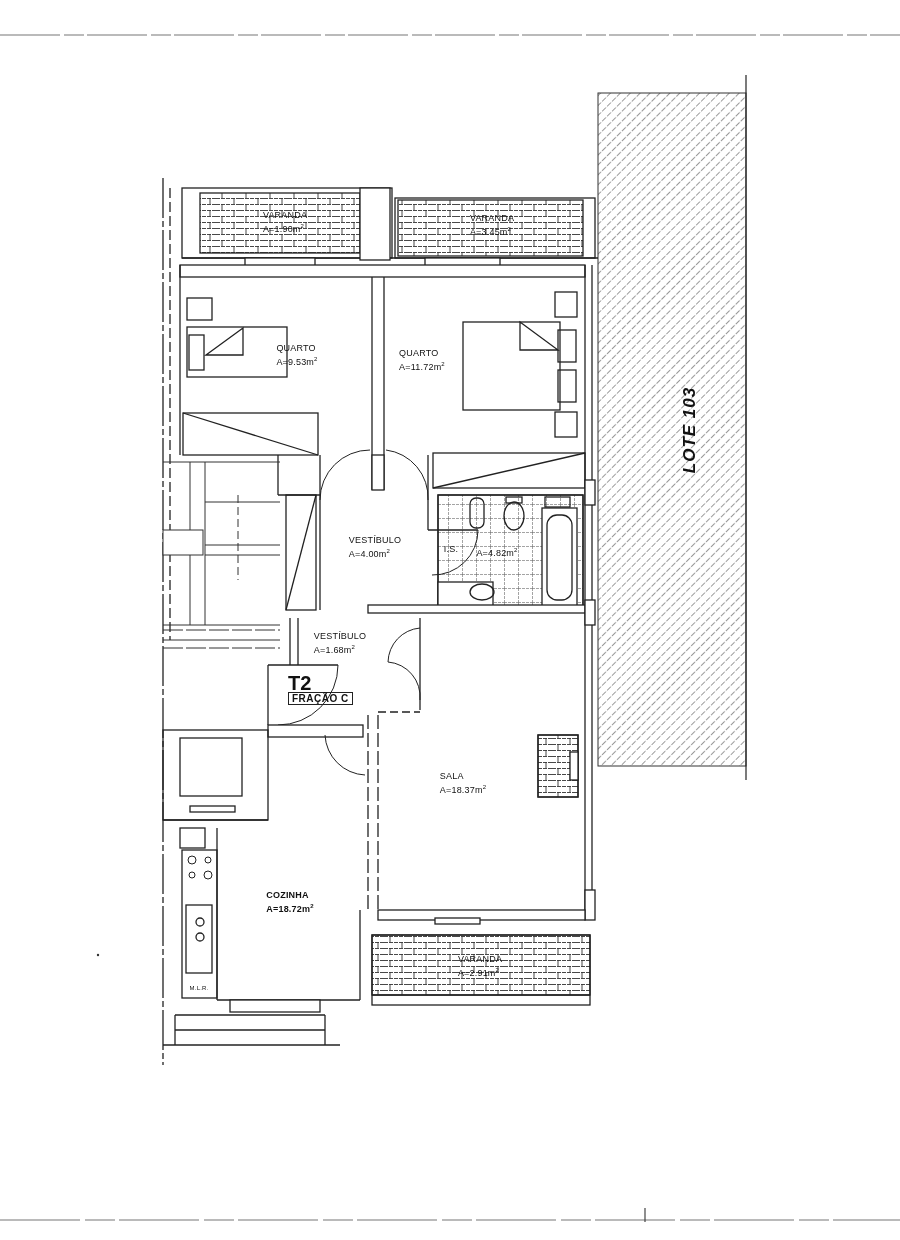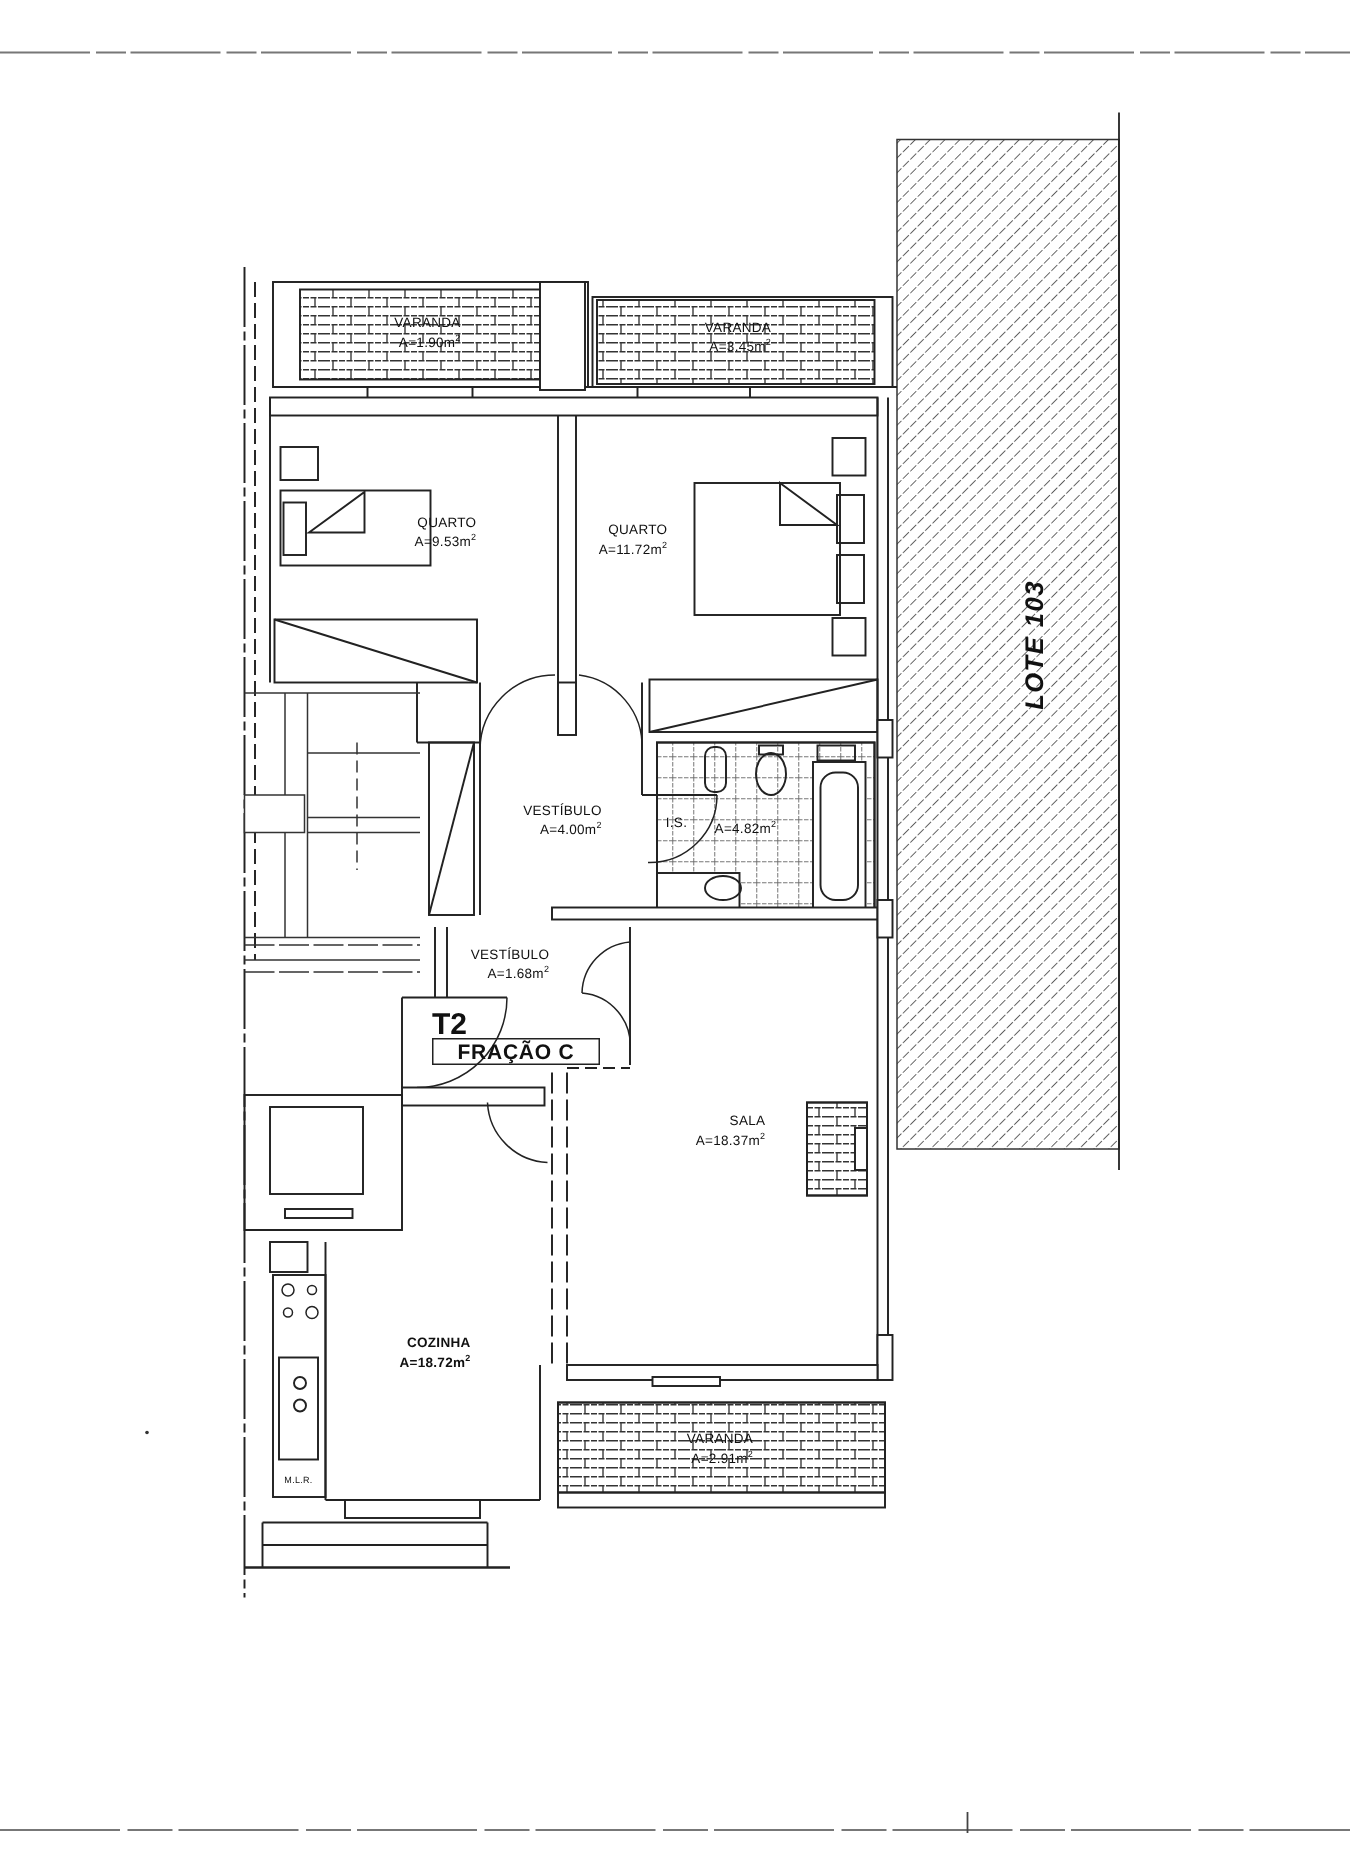--- a/index.html
+++ b/index.html
@@ -1,26 +1,26 @@
 <!DOCTYPE html>
 <html><head>
 <meta charset="utf-8">
 <style>
   html, body { margin:0; padding:0; background:#fff; }
   body { width:900px; height:1240px; position:relative; overflow:hidden;
          font-family:"Liberation Sans", sans-serif; color:#111; }
   svg.plan { position:absolute; left:0; top:0; }
-  .lbl { position:absolute; text-align:right; font-size:9px; line-height:11px;
+  .lbl { position:absolute; text-align:left; font-size:9px; line-height:11px;
          font-family:"Liberation Sans", sans-serif; color:#111; transform:translate(-50%,-50%);
          white-space:nowrap; letter-spacing:0.2px; }
   .lbl .area sup { font-size:6px; }
   .small { font-size:8px; }
   .unit { position:absolute; font-weight:bold; font-family:"Liberation Sans", sans-serif; }
   .unit .t2 { font-size:20px; line-height:15px; }
-  .unit .frac { font-size:14px; border:1.5px solid #222; padding:0 16px; margin-top:1px; letter-spacing:0.5px; }
+  .unit .frac { font-size:10px; border:1.5px solid #222; padding:0 3px; margin-top:1px; letter-spacing:0.5px; }
   .lote { position:absolute; left:690px; top:430px; transform:translate(-50%,-50%) rotate(-90deg);
           font-size:17px; font-weight:bold; font-style:italic; letter-spacing:1px; white-space:nowrap;
           background:transparent; }
 </style>
 </head>
 <body>
 
 <svg class="plan" width="900" height="1240" viewBox="0 0 900 1240">
   <defs>
     <pattern id="hatch" width="7" height="7" patternUnits="userSpaceOnUse" patternTransform="rotate(45)">
@@ -216,21 +216,21 @@
 <div class="lbl" style="left:451px;top:549px;">
   <div>I.S.</div>
 </div>
 <div class="lbl" style="left:497px;top:552px;">
   <div class="area"><span>A=4.82</span><span>m</span><sup>2</sup></div>
 </div>
 <div class="lbl" style="left:340px;top:643px;">
   <div>VESTÍBULO</div>
   <div class="area"><span>A=1.68</span><span>m</span><sup>2</sup></div>
 </div>
-<div class="lbl" style="left:463px;top:754px;margin-left:24px;">
+<div class="lbl" style="left:463px;top:783px;">
   <div>SALA</div>
   <div class="area"><span>A=18.37</span><span>m</span><sup>2</sup></div>
 </div>
 <div class="lbl" style="left:290px;top:902px;font-weight:bold;">
   <div>COZINHA</div>
   <div class="area"><span>A=18.72</span><span>m</span><sup>2</sup></div>
 </div>
 <div class="lbl" style="left:480px;top:966px;">
   <div>VARANDA</div>
   <div class="area"><span>A=2.91</span><span>m</span><sup>2</sup></div>

